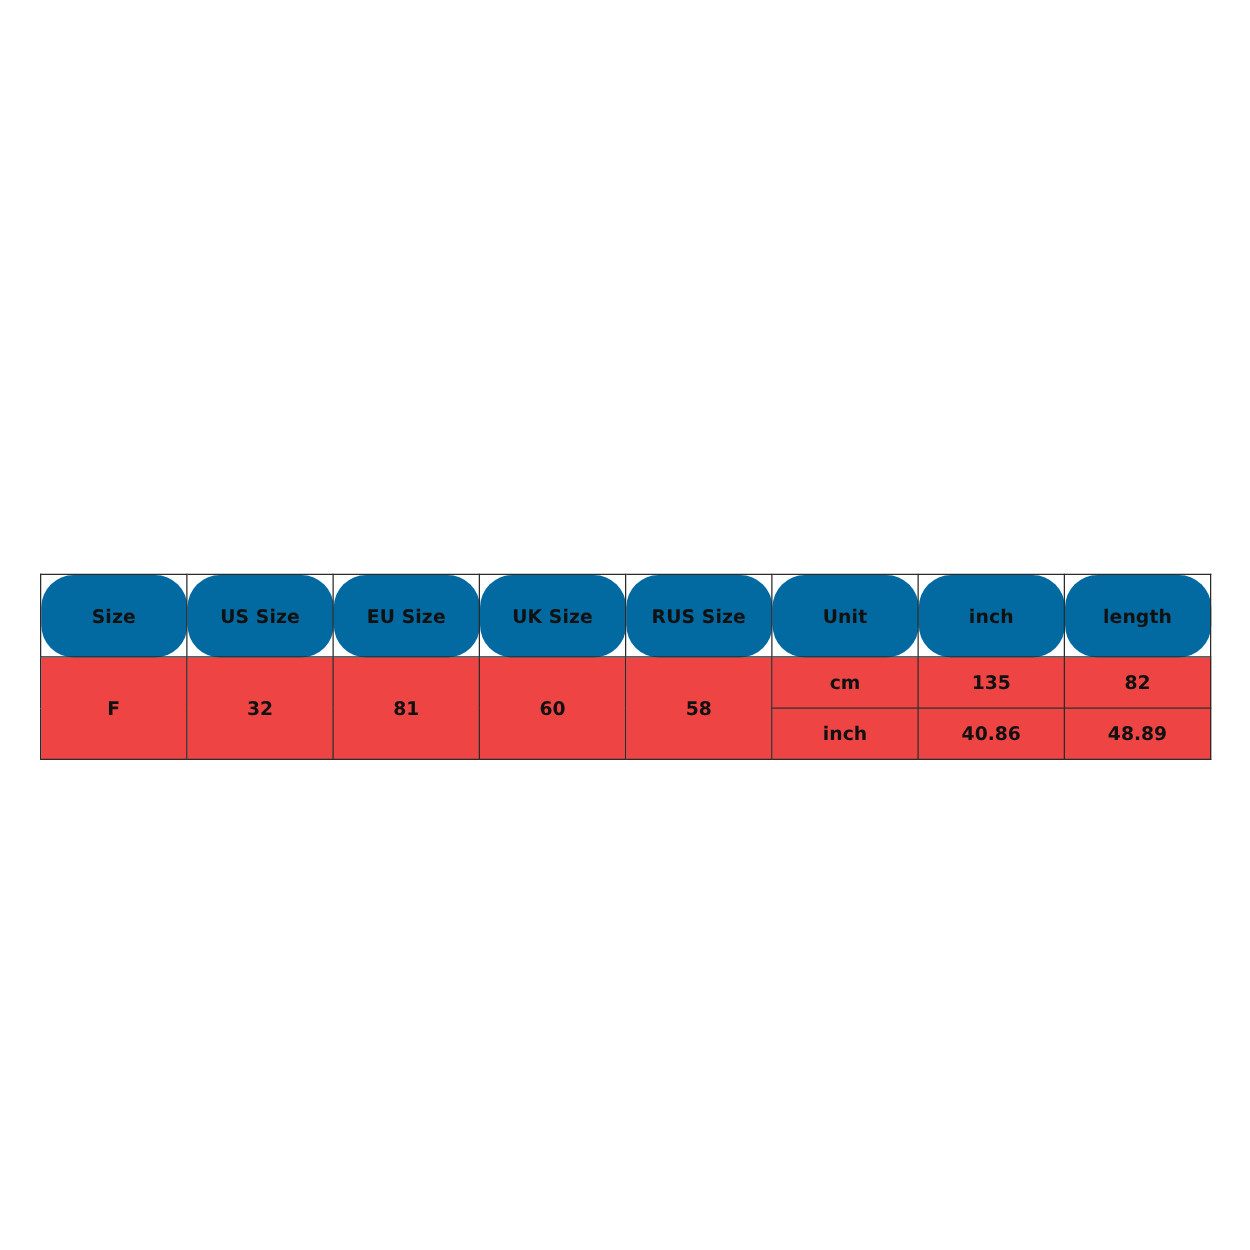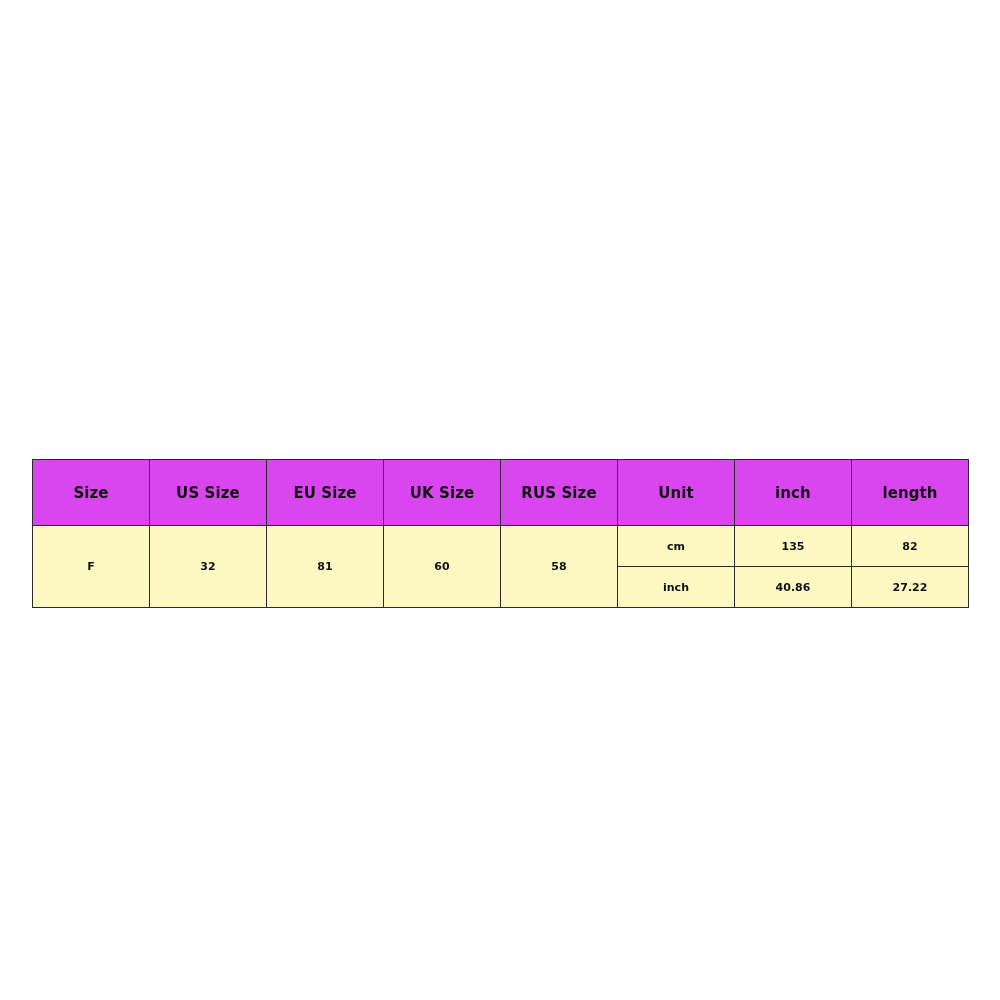--- a/index.html
+++ b/index.html
@@ -34,30 +34,31 @@
   table.size-chart td {
     border: 1.5px solid #2b2b2b;
     text-align: center;
     vertical-align: middle;
     font-weight: bold;
     color: #111111;
     padding: 0;
   }
 
   table.size-chart th {
-    background: #d946ef;
+    background: #0369a1;
     height: 65px;
     font-size: 15px;
     letter-spacing: 0.1px;
+    border-radius: 26px;
   }
 
   table.size-chart td {
-    background: #fef9c3;
+    background: #ef4444;
     height: 40px;
-    font-size: 11px;
+    font-size: 15px;
   }
 
   td.merged-cell {
     font-size: 15px;
   }
 
   col.col-unit { width: 117px; }
 </style>
 </head>
 <body>
@@ -93,17 +94,17 @@
         <td class="merged-cell" rowspan="2">81</td>
         <td class="merged-cell" rowspan="2">60</td>
         <td class="merged-cell" rowspan="2">58</td>
         <td>cm</td>
         <td>135</td>
         <td>82</td>
       </tr>
       <tr>
         <td>inch</td>
         <td>40.86</td>
-        <td>27.22</td>
+        <td>48.89</td>
       </tr>
     </tbody>
   </table>
 </div>
 
 </body></html>

